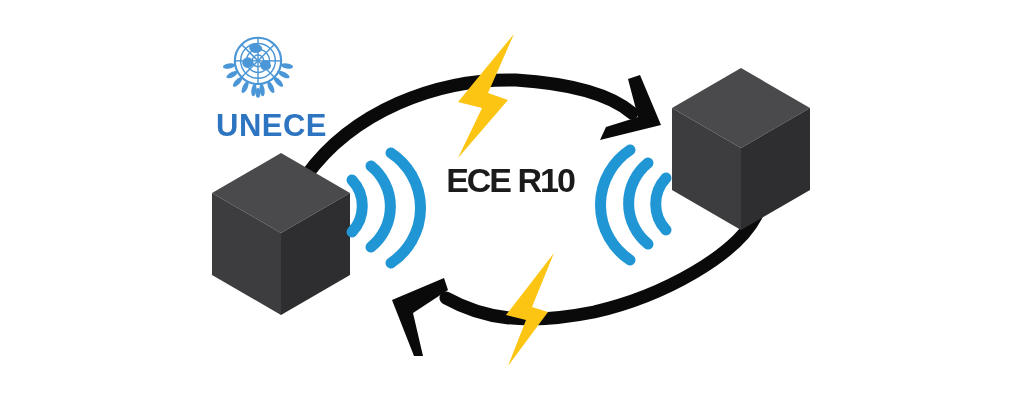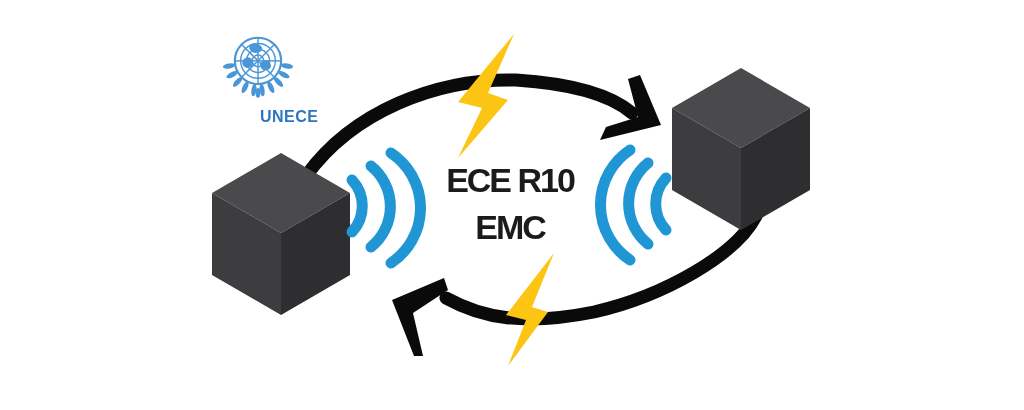--- a/index.html
+++ b/index.html
@@ -9,22 +9,22 @@
     font-family:"Liberation Sans", sans-serif;
   }
   .main-svg { position:absolute; left:0; top:0; }
   .title {
     position:absolute; left:398px; top:157px; width:224px;
     text-align:center; font-weight:bold; font-size:34px; line-height:47px;
     letter-spacing:-2px; color:#1b1b1b; white-space:nowrap;
   }
   .logo { position:absolute; left:216px; top:34px; width:84px; text-align:center; }
   .logo .wordmark {
-    margin-top:2px; font-size:16px; font-weight:bold;
-    color:#2d75c1; letter-spacing:0.5px;margin-left:44px;
+    margin-top:2px; font-size:31px; font-weight:bold;
+    color:#2d75c1; letter-spacing:0.5px;
   }
 </style>
 </head>
 <body>
 
 <div class="stage">
 
   <svg class="main-svg" width="1024" height="410" viewBox="0 0 1024 410">
 
     <g>
@@ -101,16 +101,15 @@
         <ellipse cx="60.5" cy="59.7" rx="7" ry="2.8" transform="rotate(64 60.5 59.7)"></ellipse>
         <ellipse cx="50.6" cy="62.7" rx="7" ry="2.8" transform="rotate(82 50.6 62.7)"></ellipse>
         <ellipse cx="46" cy="66" rx="2.6" ry="5.5" transform="rotate(0 46 66)"></ellipse>
       </g>
     </svg>
     <div class="wordmark">UNECE</div>
   </div>
 
   <div class="title">
     <div>ECE R10</div>
-    <div>EMC</div>
   </div>
 
 </div>
 
 </body></html>

